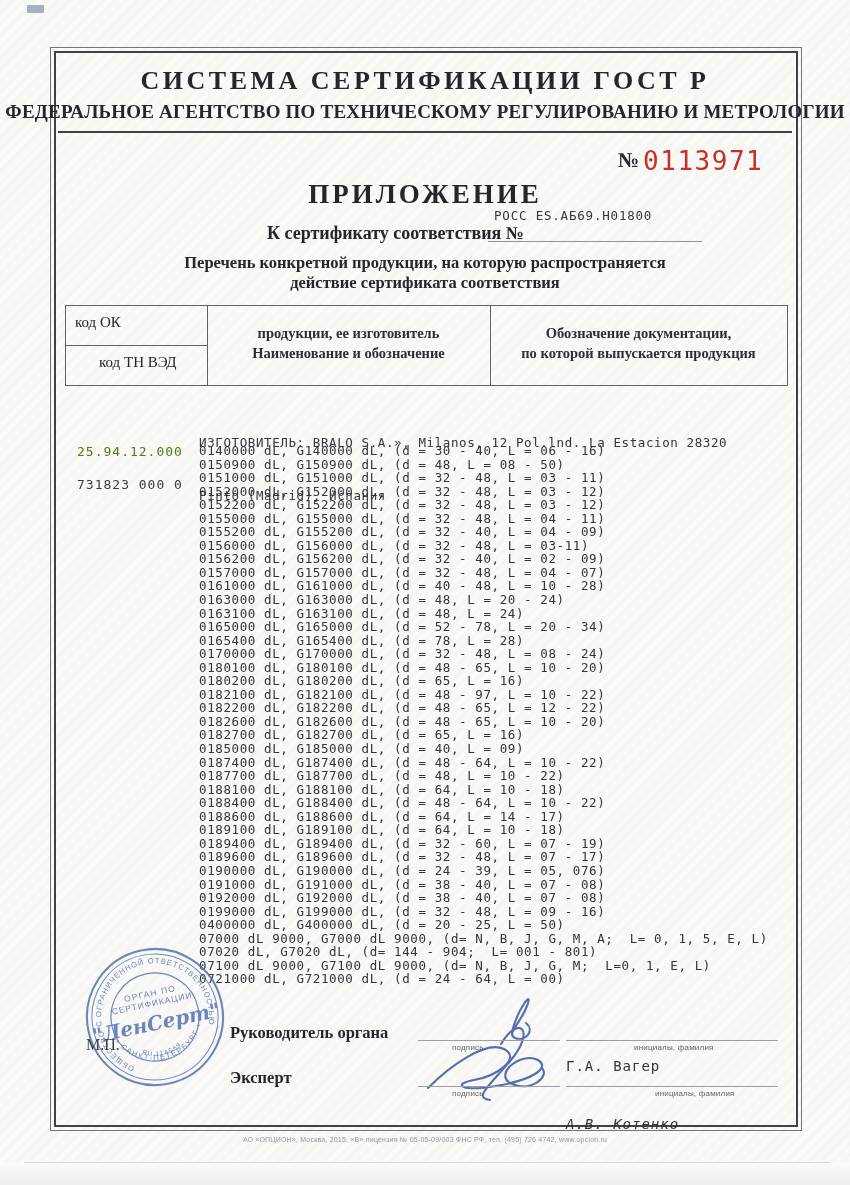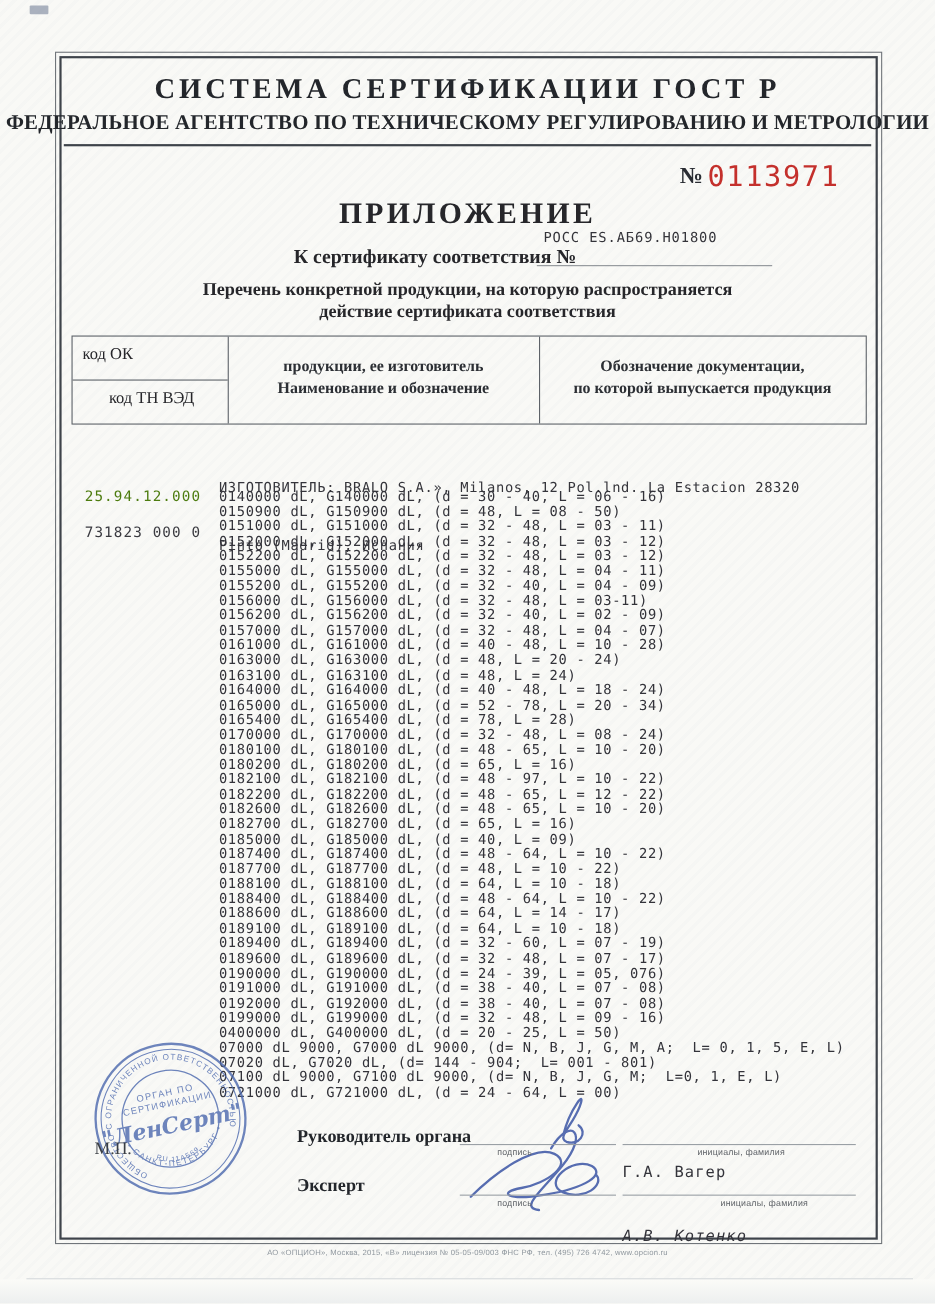--- a/index.html
+++ b/index.html
@@ -45,21 +45,21 @@
   .th-c3{position:absolute;left:424px;width:297px;top:17px;text-align:center;font-size:14.5px;font-weight:bold;line-height:20px;color:#2c2f34;}
 
   
   .mfr{left:199px;top:399px;font-size:12.5px;letter-spacing:.6px;line-height:17.5px;color:#35353b;white-space:pre;}
   .code1{left:77px;top:444px;font-size:13px;letter-spacing:1px;color:#4d7c0f;}
   .code2{left:77px;top:477px;font-size:13px;letter-spacing:1px;color:#3a3a40;}
   .plist{left:199px;top:444px;font-size:12.5px;letter-spacing:.6px;line-height:13.55px;color:#33333a;}
   .pline{white-space:pre;height:13.55px;}
 
   
-  .siglabel{font-size:16.5px;font-weight:bold;color:#23262b;margin-left:40px;}
+  .siglabel{font-size:16.5px;font-weight:bold;color:#23262b;}
   .sline{height:1.1px;background:#9aa0a5;}
   .cap{font-size:8px;color:#606469;letter-spacing:.2px;}
   .signame{font-size:14px;letter-spacing:1px;color:#33333a;}
   .mp{left:86px;top:1036px;font-size:16px;color:#3a3e44;}
 
   
   .stamp{left:44px;top:940px;width:222px;height:158px;opacity:.8;}
   .autograph{left:400px;top:980px;width:205px;height:130px;opacity:.85;}
 
   
@@ -130,21 +130,20 @@
     <div class="pline">0152000 dL, G152000 dL, (d = 32 - 48, L = 03 - 12)</div>
     <div class="pline">0152200 dL, G152200 dL, (d = 32 - 48, L = 03 - 12)</div>
     <div class="pline">0155000 dL, G155000 dL, (d = 32 - 48, L = 04 - 11)</div>
     <div class="pline">0155200 dL, G155200 dL, (d = 32 - 40, L = 04 - 09)</div>
     <div class="pline">0156000 dL, G156000 dL, (d = 32 - 48, L = 03-11)</div>
     <div class="pline">0156200 dL, G156200 dL, (d = 32 - 40, L = 02 - 09)</div>
     <div class="pline">0157000 dL, G157000 dL, (d = 32 - 48, L = 04 - 07)</div>
     <div class="pline">0161000 dL, G161000 dL, (d = 40 - 48, L = 10 - 28)</div>
     <div class="pline">0163000 dL, G163000 dL, (d = 48, L = 20 - 24)</div>
     <div class="pline">0163100 dL, G163100 dL, (d = 48, L = 24)</div>
-    <div class="pline">0164000 dL, G164000 dL, (d = 40 - 48, L = 18 - 24)</div>
     <div class="pline">0165000 dL, G165000 dL, (d = 52 - 78, L = 20 - 34)</div>
     <div class="pline">0165400 dL, G165400 dL, (d = 78, L = 28)</div>
     <div class="pline">0170000 dL, G170000 dL, (d = 32 - 48, L = 08 - 24)</div>
     <div class="pline">0180100 dL, G180100 dL, (d = 48 - 65, L = 10 - 20)</div>
     <div class="pline">0180200 dL, G180200 dL, (d = 65, L = 16)</div>
     <div class="pline">0182100 dL, G182100 dL, (d = 48 - 97, L = 10 - 22)</div>
     <div class="pline">0182200 dL, G182200 dL, (d = 48 - 65, L = 12 - 22)</div>
     <div class="pline">0182600 dL, G182600 dL, (d = 48 - 65, L = 10 - 20)</div>
     <div class="pline">0182700 dL, G182700 dL, (d = 65, L = 16)</div>
     <div class="pline">0185000 dL, G185000 dL, (d = 40, L = 09)</div>

